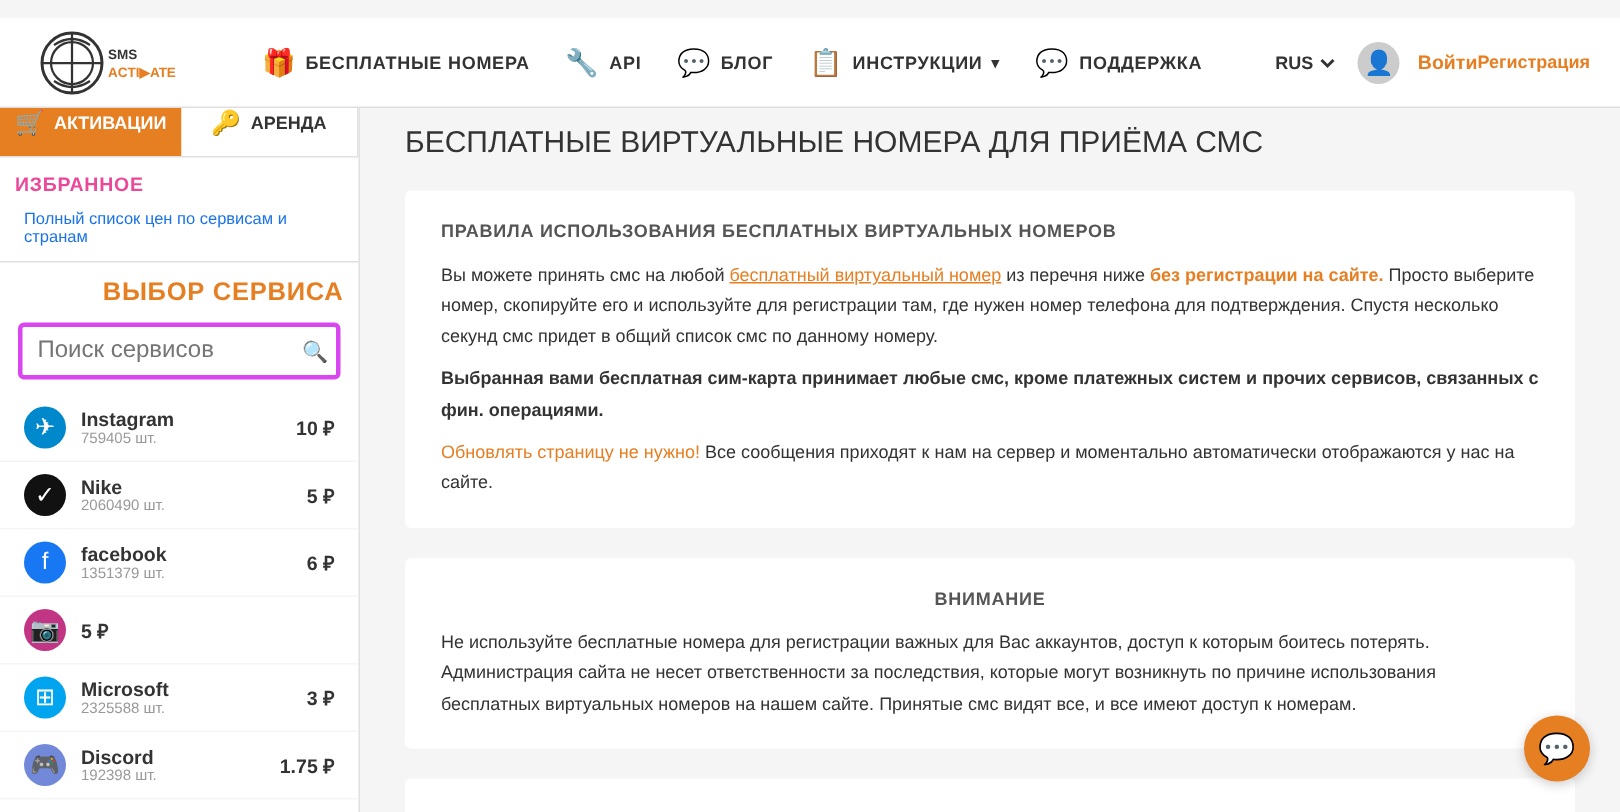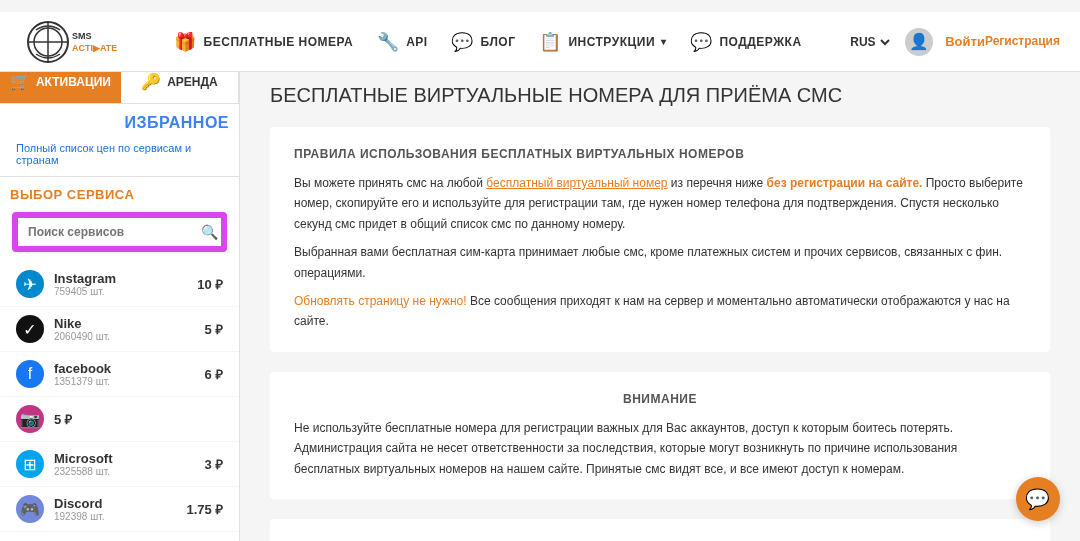--- a/index.html
+++ b/index.html
@@ -143,55 +143,54 @@
     .help-icon {
       width: 16px; height: 16px;
       border: 1px solid #999;
       border-radius: 50%;
       display: flex; align-items: center; justify-content: center;
       font-size: 10px;
       cursor: pointer;
       color: #999;
     }
     .favorites-title {
-      text-align: right;
-      color: #3b82f6;
-      font-size: 16px;
+      text-align: left;
+      color: #ec4899;
+      font-size: 13px;
       font-weight: bold;
       padding: 10px;
       letter-spacing: 0.5px;
     }
     .full-price-link {
       padding: 0 16px 10px;
       font-size: 11px;
       color: #1a73e8;
       cursor: pointer;
       border-bottom: 1px solid #e0e0e0;
       display: block;
     }
     .service-selection-title {
-      text-align: left;
+      text-align: right;
       color: #e67e22;
-      font-size: 13px;
+      font-size: 17px;
       font-weight: bold;
       padding: 10px;
       letter-spacing: 0.5px;
     }
     .search-box {
       margin: 0 12px 10px;
       position: relative;
     }
     .search-input {
       width: 100%;
       padding: 7px 30px 7px 10px;
-      border: 6px solid #d946ef;
+      border: 3px solid #d946ef;
       border-radius: 4px;
-      font-size: 12px;
+      font-size: 16px;
       outline: none;
-      font-weight: bold;
     }
     .search-icon-btn {
       position: absolute;
       right: 8px; top: 50%;
       transform: translateY(-50%);
       font-size: 14px;
       color: #999;
       cursor: pointer;
     }
     .service-list { list-style: none; }
@@ -418,21 +417,21 @@
   <main class="main">
     <div class="page-title">
       <span>БЕСПЛАТНЫЕ ВИРТУАЛЬНЫЕ НОМЕРА</span><span> ДЛЯ ПРИЁМА СМС</span>
     </div>
 
     <div class="content-card">
       <div class="section-title">ПРАВИЛА ИСПОЛЬЗОВАНИЯ БЕСПЛАТНЫХ ВИРТУАЛЬНЫХ НОМЕРОВ</div>
       <p class="info-text">
         <span>Вы можете принять смс на любой </span><span class="orange-link">бесплатный виртуальный номер</span><span> из перечня ниже </span><span class="bold orange">без регистрации на сайте.</span><span> Просто выберите номер, скопируйте его и используйте для регистрации там, где нужен номер телефона для подтверждения. Спустя несколько секунд смс придет в общий список смс по данному номеру.</span>
       </p>
-      <p class="info-text bold" style="margin-top:8px;">Выбранная вами бесплатная сим-карта принимает любые смс, кроме платежных систем и прочих сервисов, связанных с фин. операциями.</p>
+      <p class="info-text bold" style="margin-top:8px;font-weight:bold;">Выбранная вами бесплатная сим-карта принимает любые смс, кроме платежных систем и прочих сервисов, связанных с фин. операциями.</p>
       <p class="info-text" style="margin-top:8px;">
         <span class="orange">Обновлять страницу не нужно!</span><span> Все сообщения приходят к нам на сервер и моментально автоматически отображаются у нас на сайте.</span>
       </p>
     </div>
 
     <div class="content-card">
       <div class="warning-title">ВНИМАНИЕ</div>
       <p class="warning-text bold" style="margin-top:8px;">Не используйте бесплатные номера для регистрации важных для Вас аккаунтов, доступ к которым боитесь потерять.</p>
       <p class="warning-text">
         <span>Администрация сайта не несет ответственности за последствия, которые могут возникнуть по причине использования бесплатных виртуальных номеров на нашем сайте. Принятые смс видят все, и все имеют доступ к номерам.</span>

